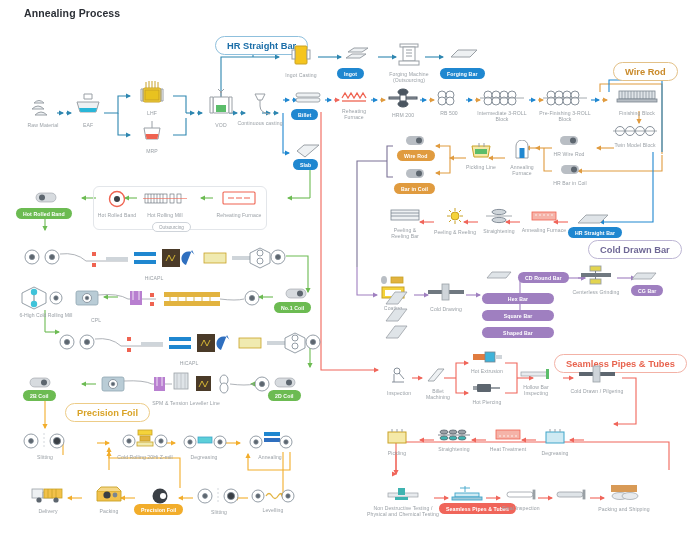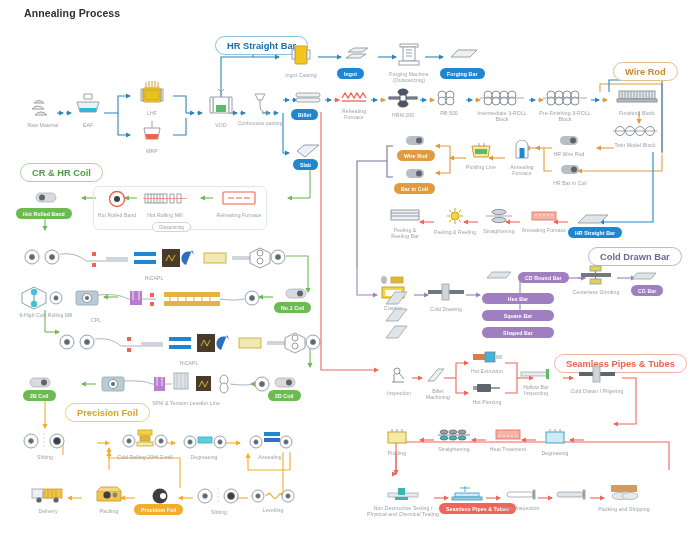--- a/index.html
+++ b/index.html
@@ -198,22 +198,21 @@
       <path d="M135,498 h-14" stroke="#f2ad2b" marker-end="url(#aA)"></path>
       <path d="M82,498 h-14" stroke="#f2ad2b" marker-end="url(#aA)"></path>
       <path d="M180,488 v-30 h-71 v-10" stroke="#f2ad2b" marker-end="url(#aA)"></path>
       <path d="M109,470 v-18" stroke="#f2ad2b" marker-end="url(#aA)"></path>
       <path d="M63,455 v-14" stroke="#f2ad2b"></path>
     </g>
   </svg>
 
   <div class="hdr blue" style="left:215px;top:36px;">HR Straight Bar</div>
   <div class="hdr orange" style="left:613px;top:62px;">Wire Rod</div>
-  <div class="hdr green" style="left:20px;top:163px;">CR &amp; HR Coil</div>
-  <div class="hdr purple" style="left:588px;top:240px;margin-top:7px;">Cold Drawn Bar</div>
+  <div class="hdr purple" style="left:588px;top:240px;">Cold Drawn Bar</div>
   <div class="hdr red" style="left:554px;top:354px;">Seamless Pipes &amp; Tubes</div>
   <div class="hdr yellow" style="left:65px;top:403px;">Precision Foil</div>
 
   <div class="node" style="left:22px;top:96px;width:42px;">
     <div class="ico">
       <svg width="30" height="22" viewBox="0 0 30 22">
           <g fill="none" stroke="#9aa0a6" stroke-width="1">
             <path d="M6,7 q5,-5 10,0 z" fill="#eef1f3"></path>
             <path d="M4,13 q6,-6 12,0 z" fill="#eef1f3"></path>
             <path d="M7,19 q6,-6 12,0 z" fill="#eef1f3"></path>

